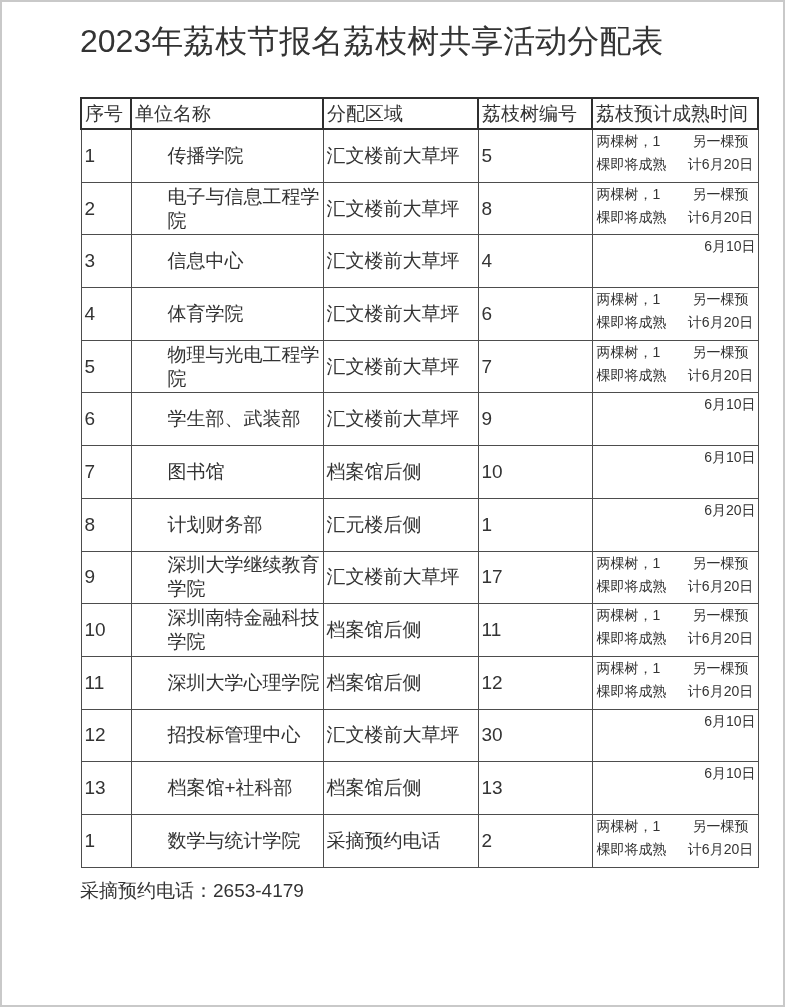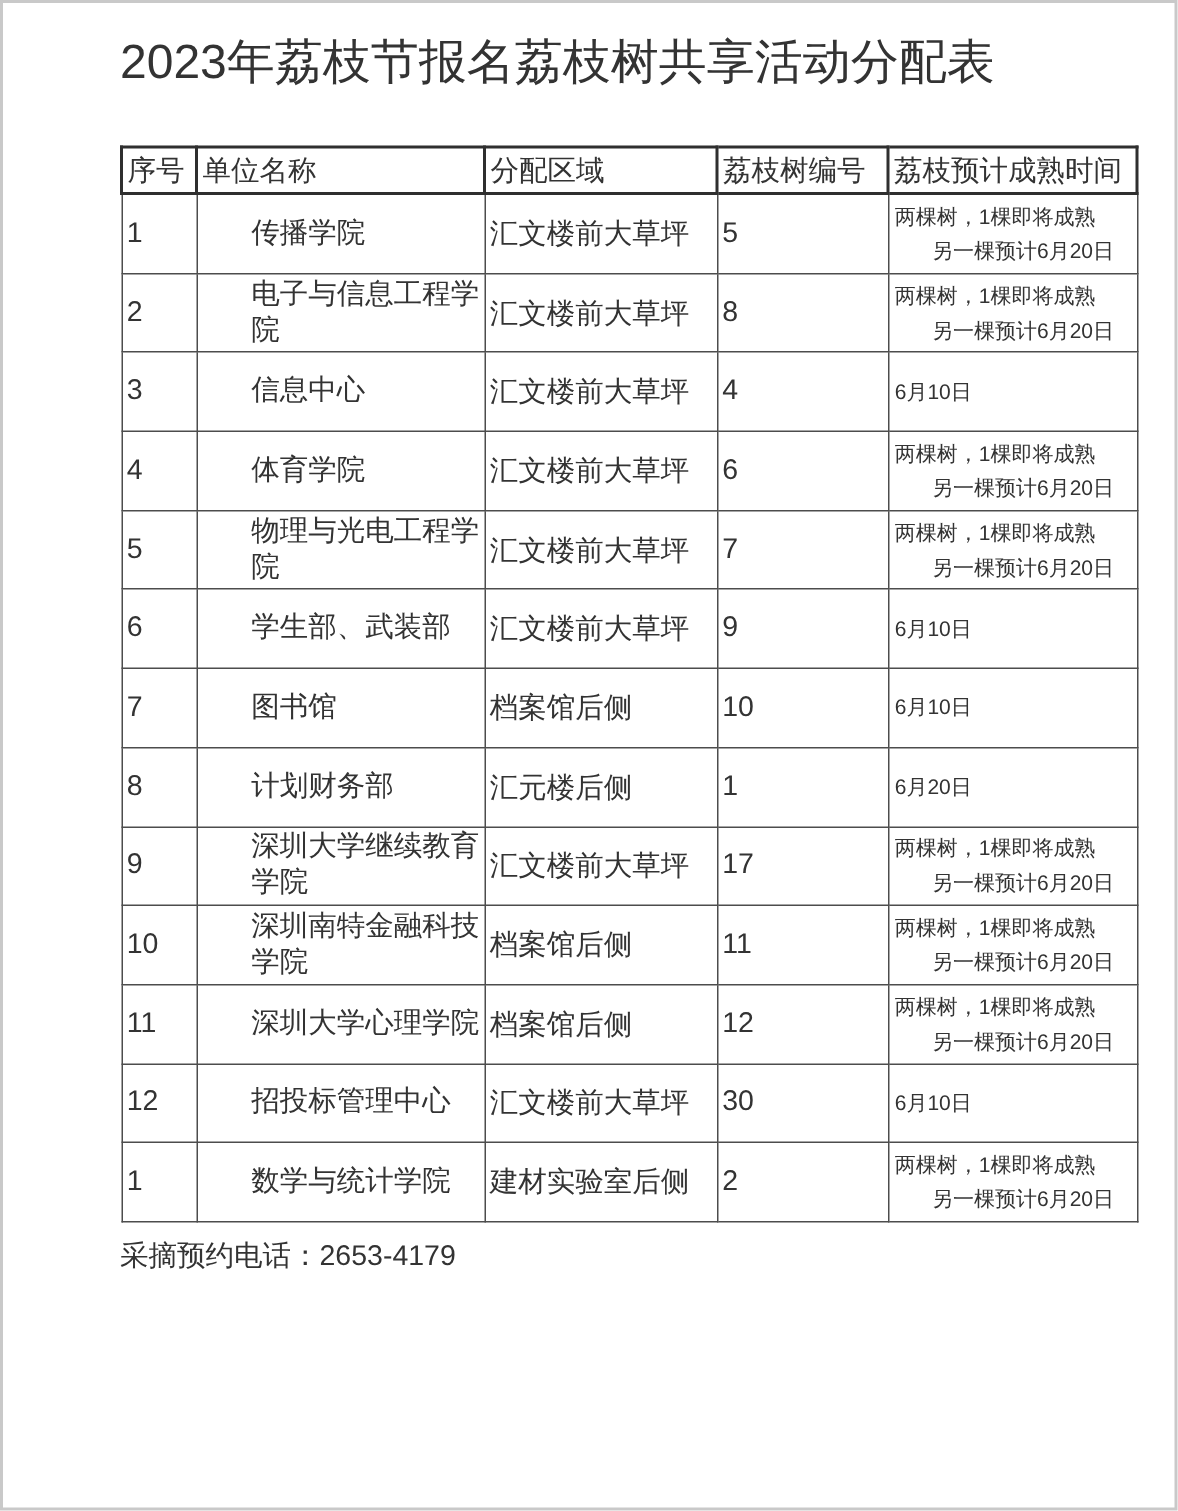--- a/index.html
+++ b/index.html
@@ -43,22 +43,22 @@
     border: 2px solid #2f2f2f;
     height: 29px;
     white-space: nowrap;
   }
   tbody tr { height: 51.7px; }
   td.c-name { line-height: 24px; word-break: break-all; padding-left: 36px; }
   td.c-area { white-space: nowrap; }
   td.c-mat { padding: 0; }
   .mat-wrap {
     display: flex;
-    flex-direction: column;
-    justify-content: center;
+    flex-direction: row;
+    justify-content: flex-end;
     height: 51.7px;
     padding: 0 2px 0 4px;
     font-size: 14px;
     line-height: 23px;
   }
   .mat-line1 { text-align: left; }
   .mat-line2 { text-align: center; padding-left: 12px; }
   .mat-line2:empty { display: none; }
   .page-footer {
     margin: 11px 0 0 78px;
@@ -239,27 +239,39 @@
     <td class="c-area">汇文楼前大草坪</td>
     <td class="c-tree">30</td>
     <td class="c-mat">
       <div class="mat-wrap">
         <div class="mat-line1">6月10日</div>
 
       </div>
     </td>
   </tr>
 
+  <tr>
+    <td class="c-no">13</td>
+    <td class="c-name">档案馆+社科部</td>
+    <td class="c-area">档案馆后侧</td>
+    <td class="c-tree">13</td>
+    <td class="c-mat">
+      <div class="mat-wrap">
+        <div class="mat-line1">6月10日</div>
+
+      </div>
+    </td>
+  </tr>
 
 
 
   <tr>
     <td class="c-no">1</td>
     <td class="c-name">数学与统计学院</td>
-    <td class="c-area">建材实验室后侧</td>
+    <td class="c-area">采摘预约电话</td>
     <td class="c-tree">2</td>
     <td class="c-mat">
       <div class="mat-wrap">
         <div class="mat-line1">两棵树，1棵即将成熟</div>
         <div class="mat-line2">另一棵预计6月20日</div>
       </div>
     </td>
   </tr>
 </tbody>
 </table>

